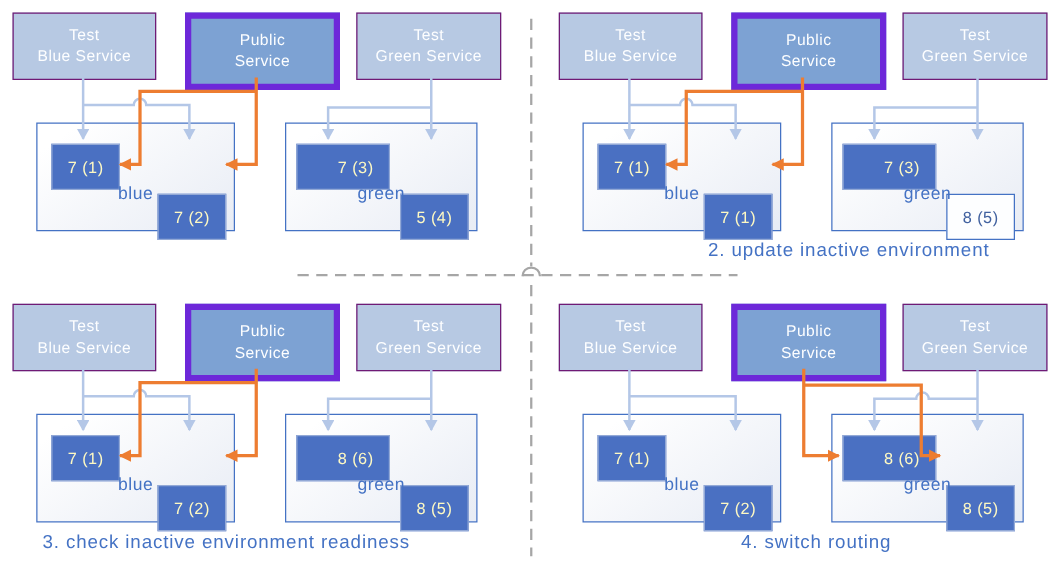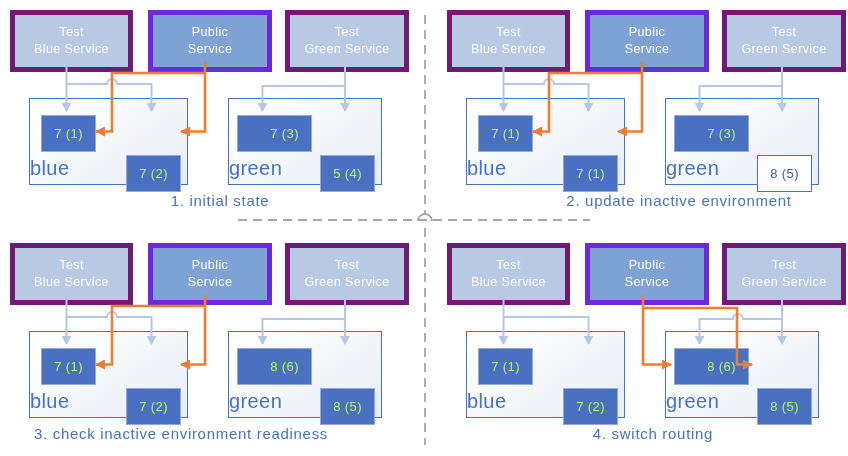--- a/index.html
+++ b/index.html
@@ -9,37 +9,37 @@
   }
   .panel{position:absolute;width:420px;height:230px;}
   #p1{left:0;top:0;} #p2{left:437px;top:0;} #p3{left:0;top:233px;} #p4{left:437px;top:233px;}
 
   .svc{
     position:absolute;top:10px;height:52px;width:113px;
     display:flex;flex-direction:column;justify-content:center;align-items:center;
     text-align:center;font-size:12.5px;line-height:1.33;letter-spacing:.4px;
     color:#fdfeff;
   }
-  .svc.light{background:var(--light-box,#B7C9E3);border:5px solid #701a75;}
+  .svc.light{background:var(--light-box,#B7C9E3);border:1px solid #701a75;}
   .svc.public{background:var(--public-box,#7DA2D3);border:5px solid #6d28d9;}
   .pos-svc-blue{left:10px;} .pos-svc-public{left:148px;width:114px;} .pos-svc-green{left:285px;width:114px;}
 
   .env{
     position:absolute;top:98px;height:85px;
     border:1.3px solid var(--accent-blue,#4472C4);
     background:linear-gradient(145deg,#ffffff 12%,#e9edf5 96%);
   }
   .env-blue{left:29px;width:157px;} .env-green{left:228px;width:152px;}
   .env-label{
-    position:absolute;left:0;right:0;bottom:4px;
-    color:var(--accent-blue,#4472C4);font-size:20px;letter-spacing:.4px;
+    position:absolute;left:0;right:0;bottom:22px;text-align:center;
+    color:var(--accent-blue,#4472C4);font-size:14px;letter-spacing:.4px;
   }
   .pod{
     position:absolute;top:16px;width:53px;height:35px;
-    background:var(--pod-blue,#4A70C2);border:1px solid #93A9D6;color:#bef264;
+    background:var(--pod-blue,#4A70C2);border:1px solid #93A9D6;color:#fef9c3;
     display:flex;align-items:center;justify-content:center;
     font-size:13px;letter-spacing:.4px;
   }
   .pod.outlined{background:#FDFEFF;border:1.4px solid var(--accent-blue,#4472C4);color:#41619F;}
   .pod-1{left:11px;} .pod-2{left:96px;margin-top:40px;}
   .env-green .pod-1{left:8px;padding-left:20px;} .env-green .pod-2{left:91px;}
 
   .caption{
     position:absolute;top:192px;width:420px;text-align:center;
     color:var(--accent-blue,#4472C4);font-size:15px;letter-spacing:.7px;
@@ -83,21 +83,20 @@
     </div>
     <div class="env env-green">
       <div class="pod pod-1">
           <span>7 (3)</span>
         </div>
       <div class="pod pod-2">
           <span>5 (4)</span>
         </div>
       <div class="env-label">green</div>
     </div>
-    <div class="caption cap-1">1. initial state</div>
   </section>
 
   <section class="panel" id="p2">
     <div class="svc light pos-svc-blue">
       <div>Test</div>
       <div>Blue Service</div>
     </div>
     <div class="svc public pos-svc-public">
       <div>Public</div>
       <div>Service</div>

